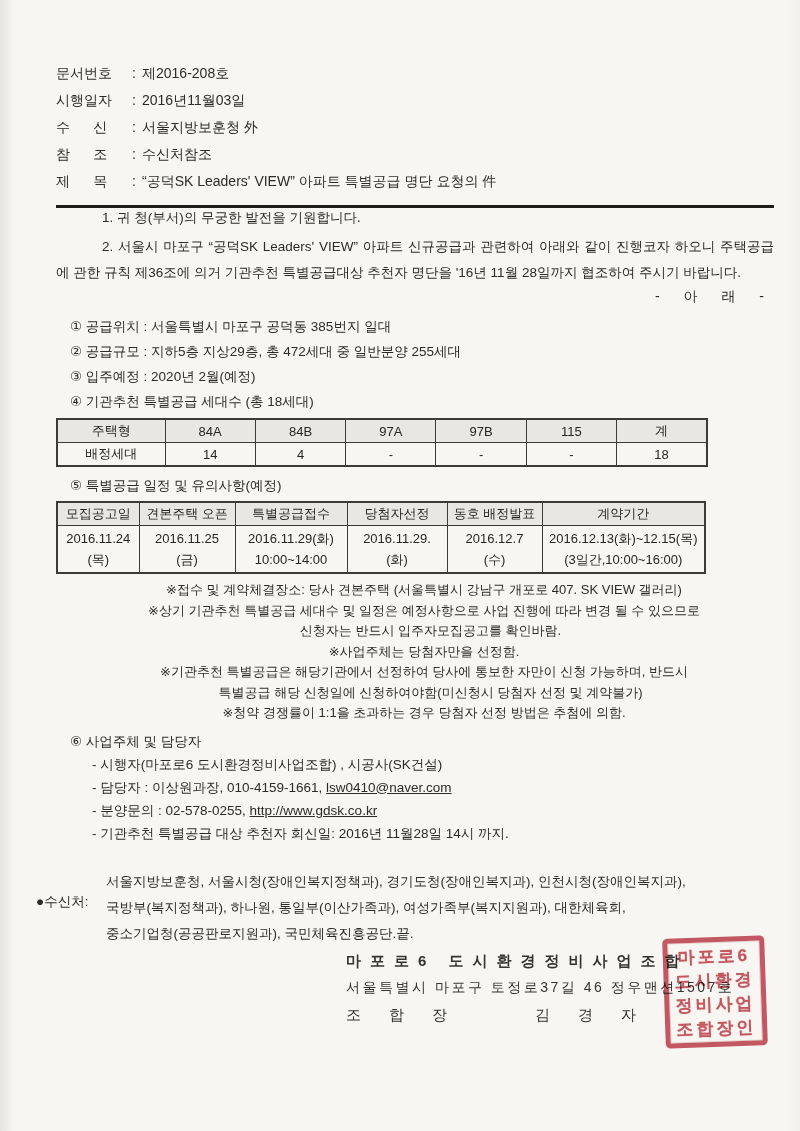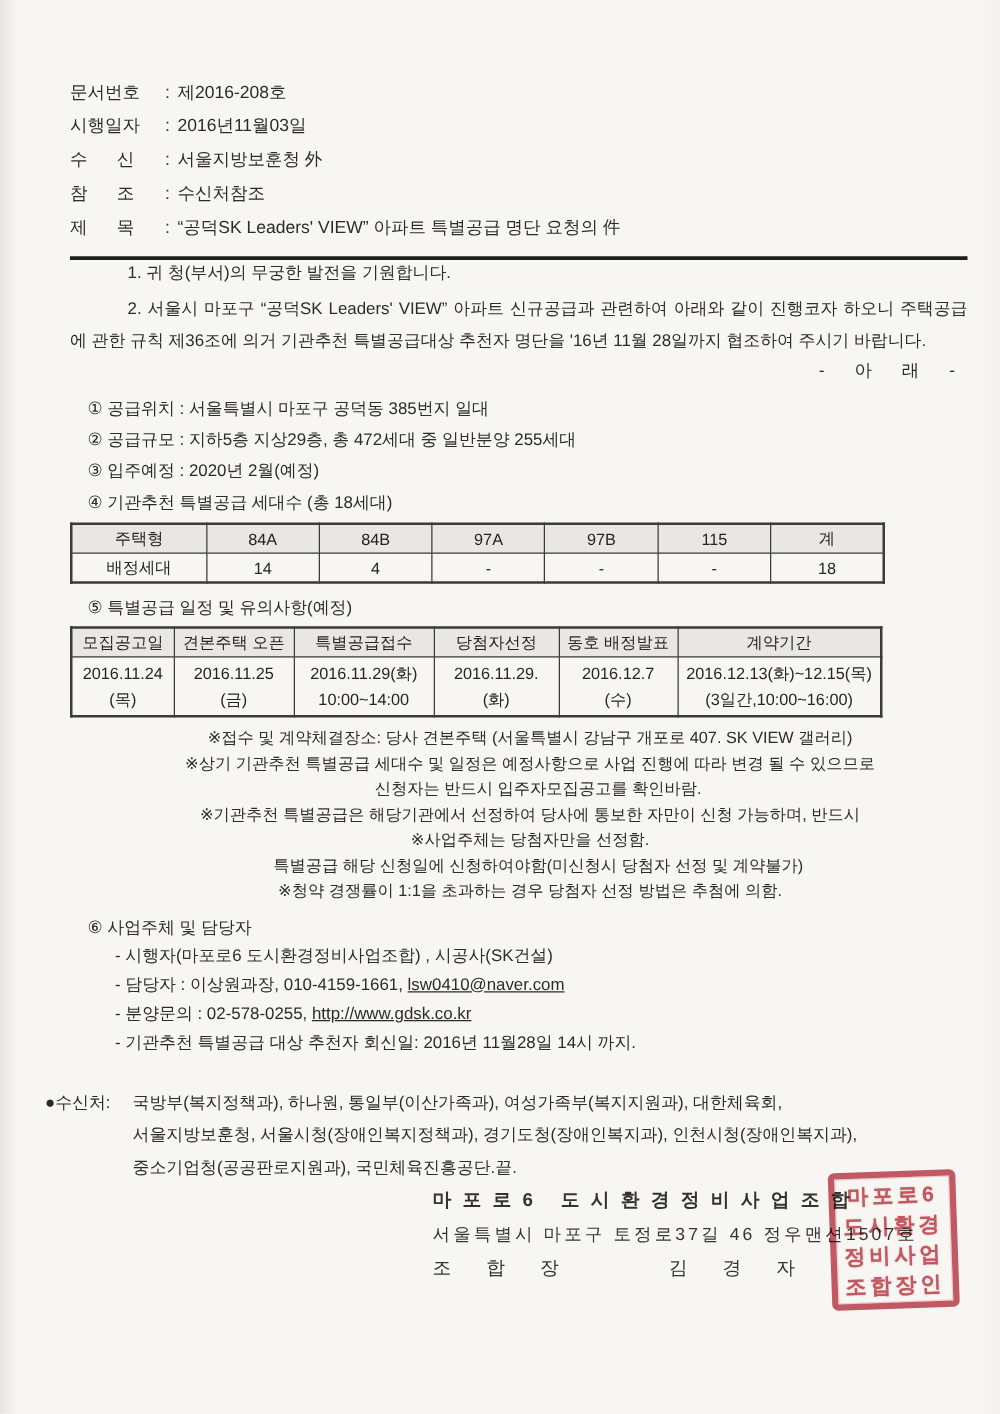--- a/index.html
+++ b/index.html
@@ -37,21 +37,21 @@
   .notes { margin-top:6px; padding-left:18px; }
   .notes div { font-size:13px; line-height:20.5px; white-space:nowrap;text-align:center; }
   .notes .cont { padding-left:13px; }
   
   .sec6 { margin-top:6px; padding-left:14px; }
   .sec6 div { font-size:13.5px; line-height:23px; white-space:nowrap; }
   .sec6 .dash { padding-left:22px; }
   .ulink { text-decoration:underline; }
   
   .recips { margin-top:24px; margin-left:-20px; display:flex; }
-  .recips .rlabel { font-size:13.5px; line-height:26px; white-space:pre; width:70px; }
+  .recips .rlabel { font-size:13.5px; line-height:26px; white-space:pre; width:70px;margin-top:20px; }
   .recips .rlines div { font-size:13.5px; line-height:26px; white-space:nowrap; }
   
   .footer { position:relative; padding-left:290px; }
   .footer .org { font-size:15px; line-height:27px; letter-spacing:9px; white-space:nowrap; font-weight:bold; color:#343330; }
   .footer .addr { font-size:14px; line-height:27px; letter-spacing:2.5px; white-space:nowrap; color:#343330; }
   .footer .chair { font-size:15px; line-height:27px; white-space:nowrap; color:#343330; }
   .footer .chair .t { letter-spacing:28px; }
   .footer .chair .n { letter-spacing:28px; margin-left:60px; }
   
   .stamp {
@@ -162,39 +162,39 @@
         <td>2016.12.13(화)~12.15(목)
 (3일간,10:00~16:00)</td>
       </tr>
     </tbody>
   </table>
 
   <div class="notes">
     <div>※접수 및 계약체결장소: 당사 견본주택 (서울특별시 강남구 개포로 407. SK VIEW 갤러리)</div>
     <div>※상기 기관추천 특별공급 세대수 및 일정은 예정사항으로 사업 진행에 따라 변경 될 수 있으므로</div>
     <div class="cont">신청자는 반드시 입주자모집공고를 확인바람.</div>
+    <div>※사업주체는 당첨자만을 선정함.</div>
     <div>※기관추천 특별공급은 해당기관에서 선정하여 당사에 통보한 자만이 신청 가능하며, 반드시</div>
-    <div>※사업주체는 당첨자만을 선정함.</div>
     <div class="cont">특별공급 해당 신청일에 신청하여야함(미신청시 당첨자 선정 및 계약불가)</div>
     <div>※청약 경쟁률이 1:1을 초과하는 경우 당첨자 선정 방법은 추첨에 의함.</div>
   </div>
 
   <div class="sec6">
     <div>⑥ 사업주체 및 담당자</div>
     <div class="dash">- 시행자(마포로6 도시환경정비사업조합) , 시공사(SK건설)</div>
     <div class="dash"><span>- 담당자 : 이상원과장, 010-4159-1661, </span><span class="ulink">lsw0410@naver.com</span></div>
     <div class="dash"><span>- 분양문의 : 02-578-0255, </span><span class="ulink">http://www.gdsk.co.kr</span></div>
     <div class="dash">- 기관추천 특별공급 대상 추천자 회신일: 2016년 11월28일 14시 까지.</div>
   </div>
 
   <div class="recips">
     <div class="rlabel">●수신처:</div>
     <div class="rlines">
+      <div>서울지방보훈청, 서울시청(장애인복지정책과), 경기도청(장애인복지과), 인천시청(장애인복지과),</div>
       <div>국방부(복지정책과), 하나원, 통일부(이산가족과), 여성가족부(복지지원과), 대한체육회,</div>
-      <div>서울지방보훈청, 서울시청(장애인복지정책과), 경기도청(장애인복지과), 인천시청(장애인복지과),</div>
       <div>중소기업청(공공판로지원과), 국민체육진흥공단.끝.</div>
     </div>
   </div>
 
   <div class="footer">
     <div class="org">마포로6  도시환경정비사업조합</div>
     <div class="addr">서울특별시 마포구 토정로37길 46 정우맨션1507호</div>
     <div class="chair"><span class="t">조합장</span><span class="n">김경자</span></div>
     <div class="stamp">
       <div>마포로6</div>

